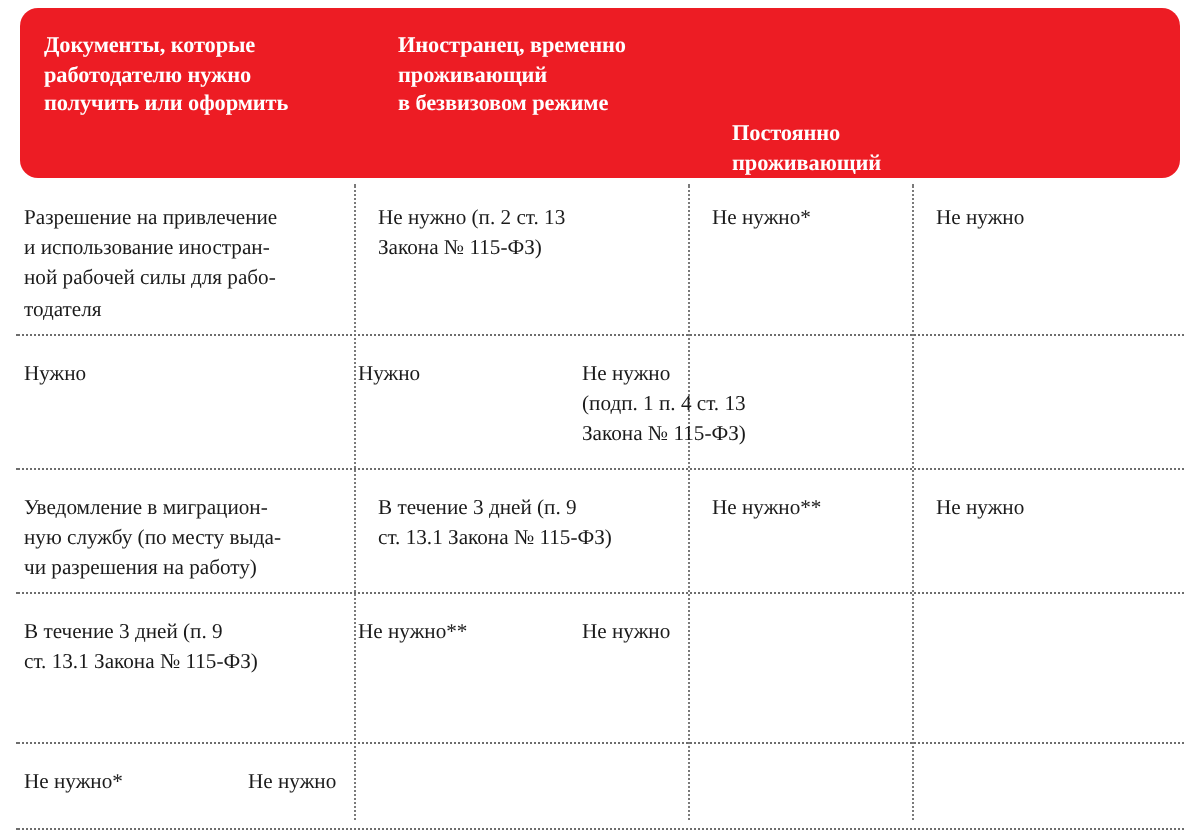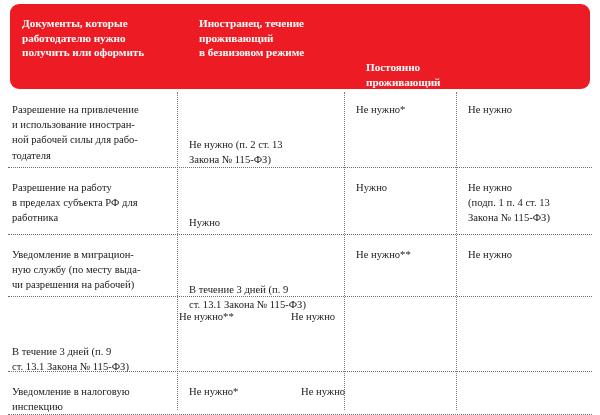--- a/index.html
+++ b/index.html
@@ -63,21 +63,21 @@
   }
   .cell {
     box-sizing: border-box;
     padding: 12px 9px 6px 12px;
     font-size: 10.6px;
     line-height: 15.2px;
     color: #1a1a1a;
     white-space: pre-line;
   }
   .c-0 { width: 177px; }
-  .c-1 { width: 167px; margin-top: 35px; }
+  .c-1 { width: 167px; }
   .c-2 { width: 112px; }
   .c-3 { width: 144px; }
 
   .cell-text { display: block; font-family: Liberation Serif, serif; }
 
   
   .row-rule {
     position: absolute;
     left: 8px;
     right: 8px;
@@ -100,21 +100,21 @@
 </style>
 </head>
 <body>
 
 <div class="table-wrap">
 
   <div class="header-row">
     <div class="header-cell hc-0">Документы, которые
 работодателю нужно
 получить или оформить</div>
-    <div class="header-cell hc-1">Иностранец, течение
+    <div class="header-cell hc-1">Иностранец, временно
 проживающий
 в безвизовом режиме</div>
     <div class="header-cell hc-3">Постоянно
 проживающий
 иностранец</div>
   </div>
 
   <div class="vrule v1"></div>
   <div class="vrule v2"></div>
   <div class="vrule v3"></div>
@@ -127,52 +127,47 @@
 ной рабочей силы для рабо-
 тодателя</span></div>
       <div class="cell c-1"><span class="cell-text">Не нужно (п. 2 ст. 13
 Закона № 115-ФЗ)</span></div>
       <div class="cell c-2"><span class="cell-text">Не нужно*</span></div>
       <div class="cell c-3"><span class="cell-text">Не нужно</span></div>
       <div class="row-rule"></div>
     </div>
 
     <div class="data-row" style="height:67px">
-      <div class="cell c-0"><span class="cell-text">Разрешение на работу
-в пределах субъекта РФ для
-работника</span></div>
       <div class="cell c-1"><span class="cell-text">Нужно</span></div>
       <div class="cell c-2"><span class="cell-text">Нужно</span></div>
       <div class="cell c-3"><span class="cell-text">Не нужно
 (подп. 1 п. 4 ст. 13
 Закона № 115-ФЗ)</span></div>
       <div class="row-rule"></div>
     </div>
 
     <div class="data-row" style="height:62px">
       <div class="cell c-0"><span class="cell-text">Уведомление в миграцион-
 ную службу (по месту выда-
-чи разрешения на рабочей)</span></div>
+чи разрешения на работу)</span></div>
       <div class="cell c-1"><span class="cell-text">В течение 3 дней (п. 9
 ст. 13.1 Закона № 115-ФЗ)</span></div>
       <div class="cell c-2"><span class="cell-text">Не нужно**</span></div>
       <div class="cell c-3"><span class="cell-text">Не нужно</span></div>
       <div class="row-rule"></div>
     </div>
 
     <div class="data-row" style="height:75px">
       <div class="cell c-1"><span class="cell-text">В течение 3 дней (п. 9
 ст. 13.1 Закона № 115-ФЗ)</span></div>
       <div class="cell c-2"><span class="cell-text">Не нужно**</span></div>
       <div class="cell c-3"><span class="cell-text">Не нужно</span></div>
       <div class="row-rule"></div>
     </div>
 
     <div class="data-row" style="height:43px">
-      <div class="cell c-0"><span class="cell-text">Уведомление в налоговую
-инспекцию</span></div>
       <div class="cell c-2"><span class="cell-text">Не нужно*</span></div>
       <div class="cell c-3"><span class="cell-text">Не нужно</span></div>
       <div class="row-rule"></div>
     </div>
 
   </div>
 </div>
 
 </body></html>

